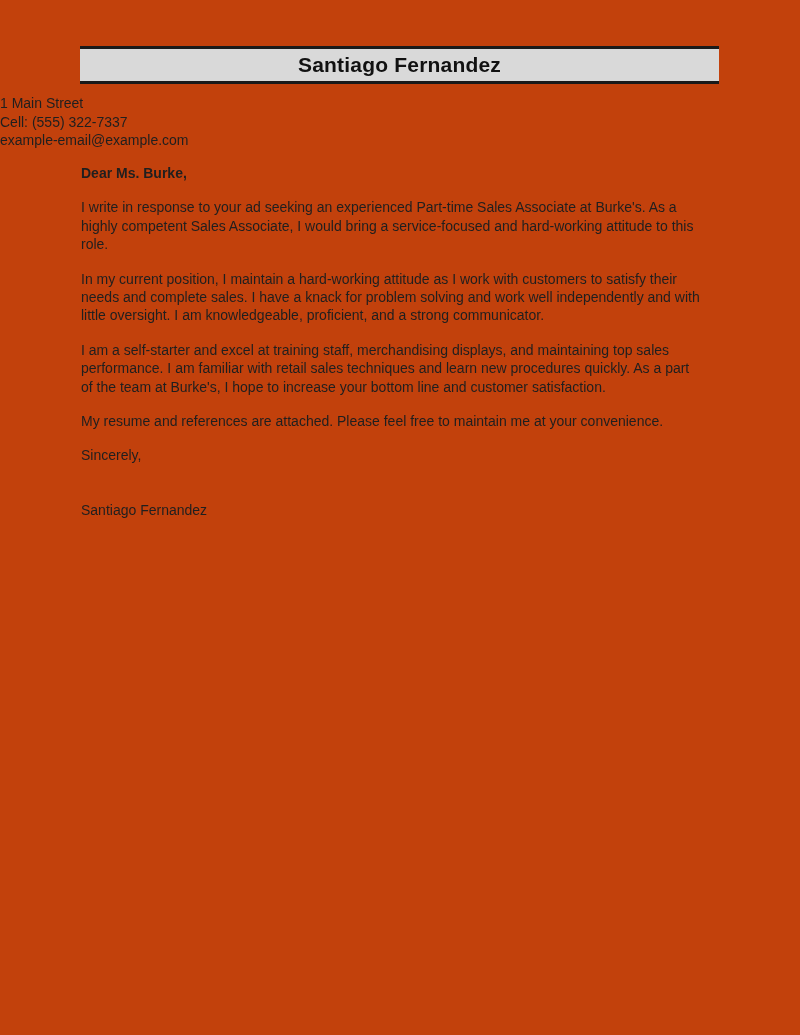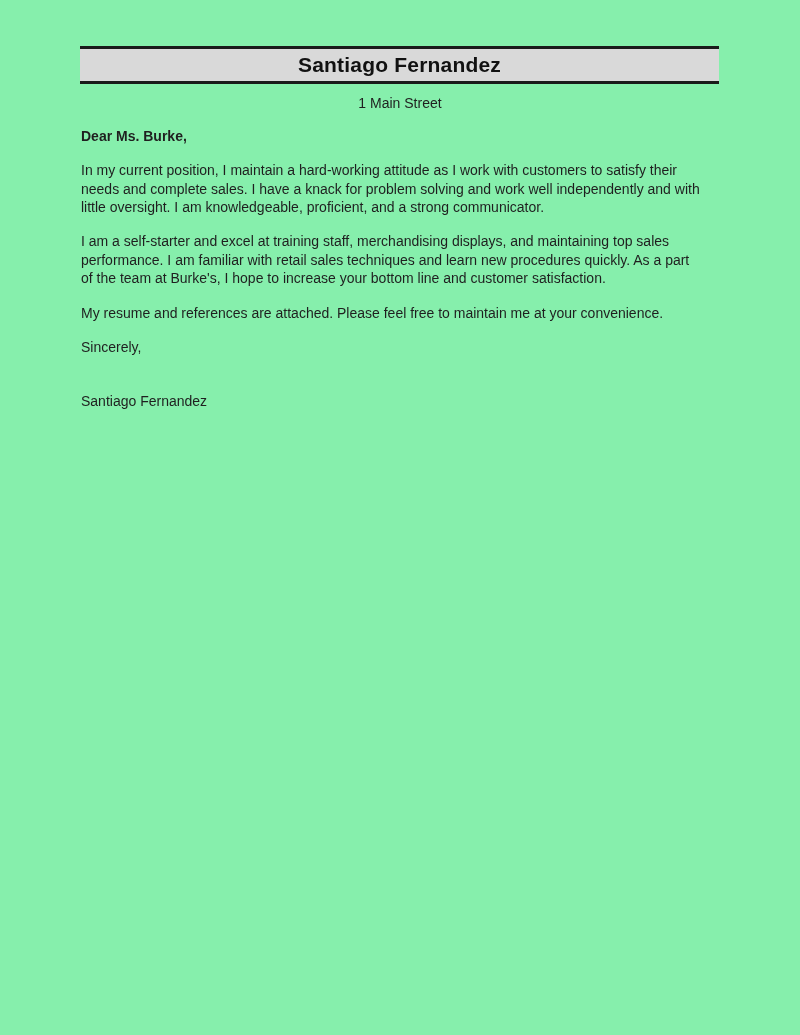--- a/index.html
+++ b/index.html
@@ -7,41 +7,40 @@
   body {
     width: 800px;
     height: 1035px;
     font-family: "Liberation Sans", "DejaVu Sans", sans-serif;
     color: #1f1f1f;
     overflow: hidden;
   }
   .page {
     width: 800px;
     height: 1035px;
-    background: #86efac;
+    background: #c2410c;
     padding-top: 46px;
   }
   .name-banner {
     margin: 0 81px 0 80px;              
     background: #d9d9d9;
     border-top: 3px solid #1a1a1a;
     border-bottom: 3px solid #1a1a1a;
     text-align: center;
     padding: 4px 0 5px 0;
   }
   .name-banner h1 {
     font-size: 21px;
     font-weight: bold;
     color: #111111;
     letter-spacing: 0.2px;
     line-height: 1.1;
   }
   .contact-block {
     margin-top: 10px;
-    text-align: center;
     font-size: 14px;
     line-height: 18.6px;
   }
   .letter-body {
     margin: 14px 86px 0 81px;
     font-size: 14px;
     line-height: 18.4px;
   }
   .para {
     white-space: pre-line;              
@@ -55,25 +54,30 @@
 <body>
 
 <div class="page">
 
   <div class="name-banner">
     <h1>Santiago Fernandez</h1>
   </div>
 
   <div class="contact-block">
     <div>1 Main Street</div>
+    <div>Cell: (555) 322-7337</div>
+    <div>example-email@example.com</div>
   </div>
 
   <div class="letter-body">
     <div class="salutation">Dear Ms. Burke,</div>
 
+    <div class="para">I write in response to your ad seeking an experienced Part-time Sales Associate at Burke's. As a
+highly competent Sales Associate, I would bring a service-focused and hard-working attitude to this
+role.</div>
 
     <div class="para">In my current position, I maintain a hard-working attitude as I work with customers to satisfy their
 needs and complete sales. I have a knack for problem solving and work well independently and with
 little oversight. I am knowledgeable, proficient, and a strong communicator.</div>
 
     <div class="para">I am a self-starter and excel at training staff, merchandising displays, and maintaining top sales
 performance. I am familiar with retail sales techniques and learn new procedures quickly. As a part
 of the team at Burke's, I hope to increase your bottom line and customer satisfaction.</div>
 
     <div class="para">My resume and references are attached. Please feel free to maintain me at your convenience.</div>

